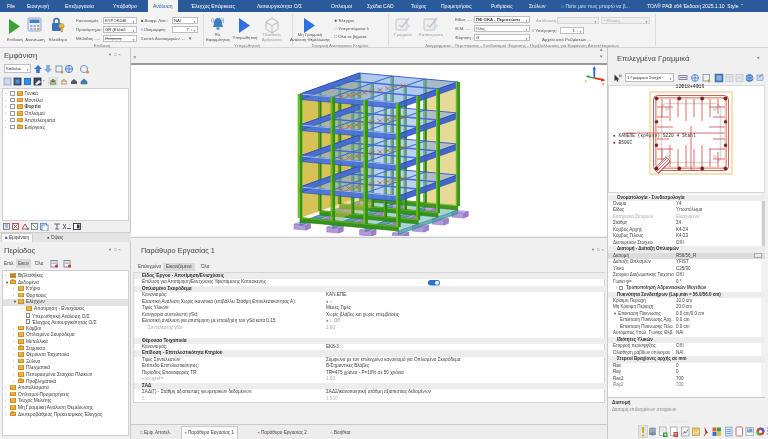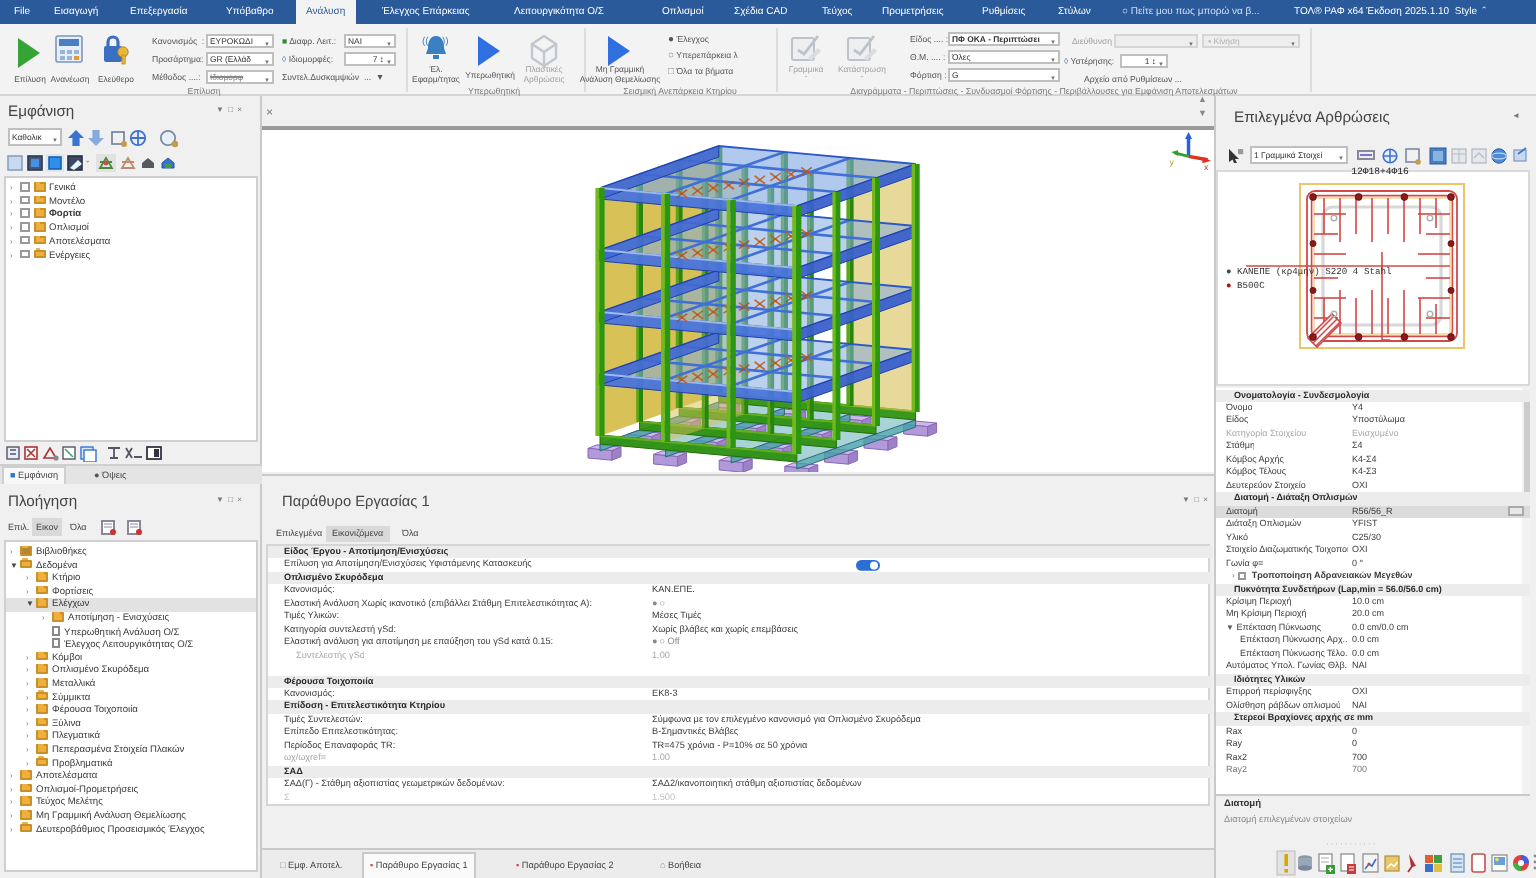--- a/index.html
+++ b/index.html
@@ -241,21 +241,21 @@
 <g>
           <rect x="70.5" y="1.5" width="7" height="6" fill="#fff" stroke="#334" stroke-width="0.9"></rect>
           <rect x="74" y="2.5" width="2.5" height="4" fill="#334"></rect>
         </g>
 </svg>
 <div class="abs" style="left:0;top:184px;width:131px;height:10px;background:#e4e4e4;border-top:1px solid #cfcfcf;">
 <span class="tabsm" style="left:1px;top:0px;background:#f8f8f8;border:1px solid #cfcfcf;border-bottom:none;height:9px;"><span style="color:#37c;">■</span> Εμφάνιση</span>
 <span class="tabsm" style="left:44px;top:1px;"><span style="color:#555;">●</span> Όψεις</span>
 </div>
 
-<div class="ptitle" style="left:4px;top:198px;">Πλοήγηση</div>
+<div class="ptitle" style="left:4px;top:198px;">Περίοδος</div>
 <div class="pbtns" style="left:108px;top:199px;">▼ □ ×</div>
 <div class="abs" style="left:2px;top:211px;width:127px;height:11px;">
   <span class="tabsm" style="left:0;top:0;padding:0 2px;height:9px;line-height:9px;font-size:4.5px;">Επιλ.</span>
   <span class="tabsm tabsel" style="left:14px;top:0;padding:0 2px;height:9px;line-height:9px;font-size:4.5px;">Εικον</span>
   <span class="tabsm" style="left:31px;top:0;padding:0 2px;height:9px;line-height:9px;font-size:4.5px;">Όλα</span>
   <svg class="abs" style="left:48px;top:1px;" width="26" height="8">
           <rect x="1" y="0.5" width="6" height="6.5" fill="#fff" stroke="#889"></rect>
           <path d="M2 2 H6 M2 3.5 H6" stroke="#88a" stroke-width="0.6"></path>
           <circle cx="6.5" cy="6" r="1.5" fill="#c33"></circle>
           <rect x="14" y="0.5" width="6" height="6.5" fill="#fff" stroke="#889"></rect>
@@ -597,21 +597,21 @@
 
 <div class="abs" id="ctabs" style="left:0;top:376px;width:476px;height:15px;background:#ececec;border-top:1px solid #c9c9c9;">
 <span class="tabsm" style="left:6px;top:2px;font-size:4.6px;height:11px;line-height:11px;"><span style="color:#888;">□</span> Εμφ. Αποτελ.</span>
 <span class="tabsm" style="left:50px;top:1px;font-size:4.6px;height:13px;line-height:12px;background:#fafafa;border:1px solid #c9c9c9;border-bottom:none;"><span style="color:#c05050;">▪</span> Παράθυρο Εργασίας 1</span>
 <span class="tabsm" style="left:124px;top:2px;font-size:4.6px;height:11px;line-height:11px;"><span style="color:#c05050;">▪</span> Παράθυρο Εργασίας 2</span>
 <span class="tabsm" style="left:196px;top:2px;font-size:4.6px;height:11px;line-height:11px;"><span style="color:#888;">⌂</span> Βοήθεια</span>
 </div>
 </div>
 
 <div id="rightpanel" class="abs" style="left:607px;top:48px;width:161px;height:391px;background:#f0f0f0;border-left:1px solid #c9c9c9;">
-<div class="ptitle" style="left:9px;top:6px;">Επιλεγμένα Αρθρώσεις</div>
+<div class="ptitle" style="left:9px;top:6px;">Επιλεγμένα Γραμμικά</div>
 <div class="pbtns" style="left:148px;top:7px;">◄</div>
 <svg class="abs" style="left:6px;top:26px;" width="8" height="8">
         <polygon points="0.5,0.5 5.5,5.5 3.5,5.5 4.5,7.5 3,7.5 2.3,5.8 0.5,7" fill="#333"></polygon>
         <rect x="5" y="0.5" width="2.6" height="2.6" fill="#999"></rect>
       </svg>
 <div class="combo" style="left:17px;top:25px;width:49px;height:9px;line-height:8px;">1 Γραμμικά Στοιχεί</div>
 <svg class="abs" style="left:70px;top:25px;" width="88" height="10">
 <g>
           <rect x="1" y="2.5" width="8" height="4" fill="#eee" stroke="#889"></rect>
           <path d="M2 4.5 H8" stroke="#55c" stroke-width="0.8"></path>

